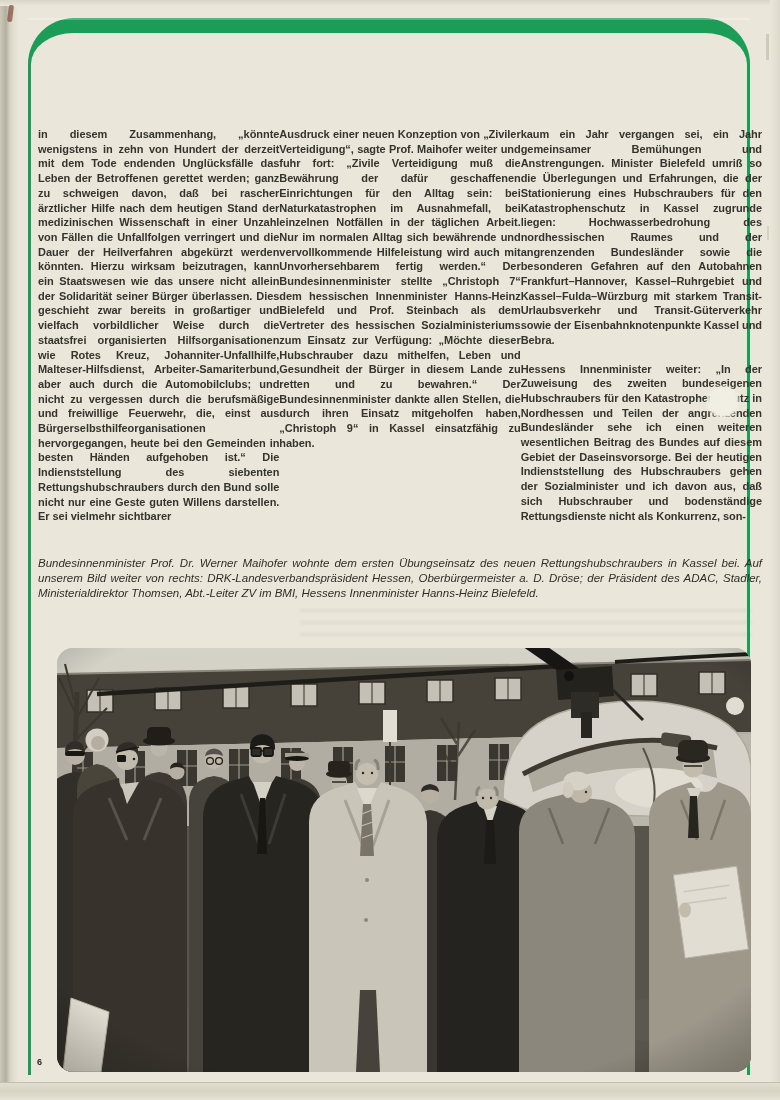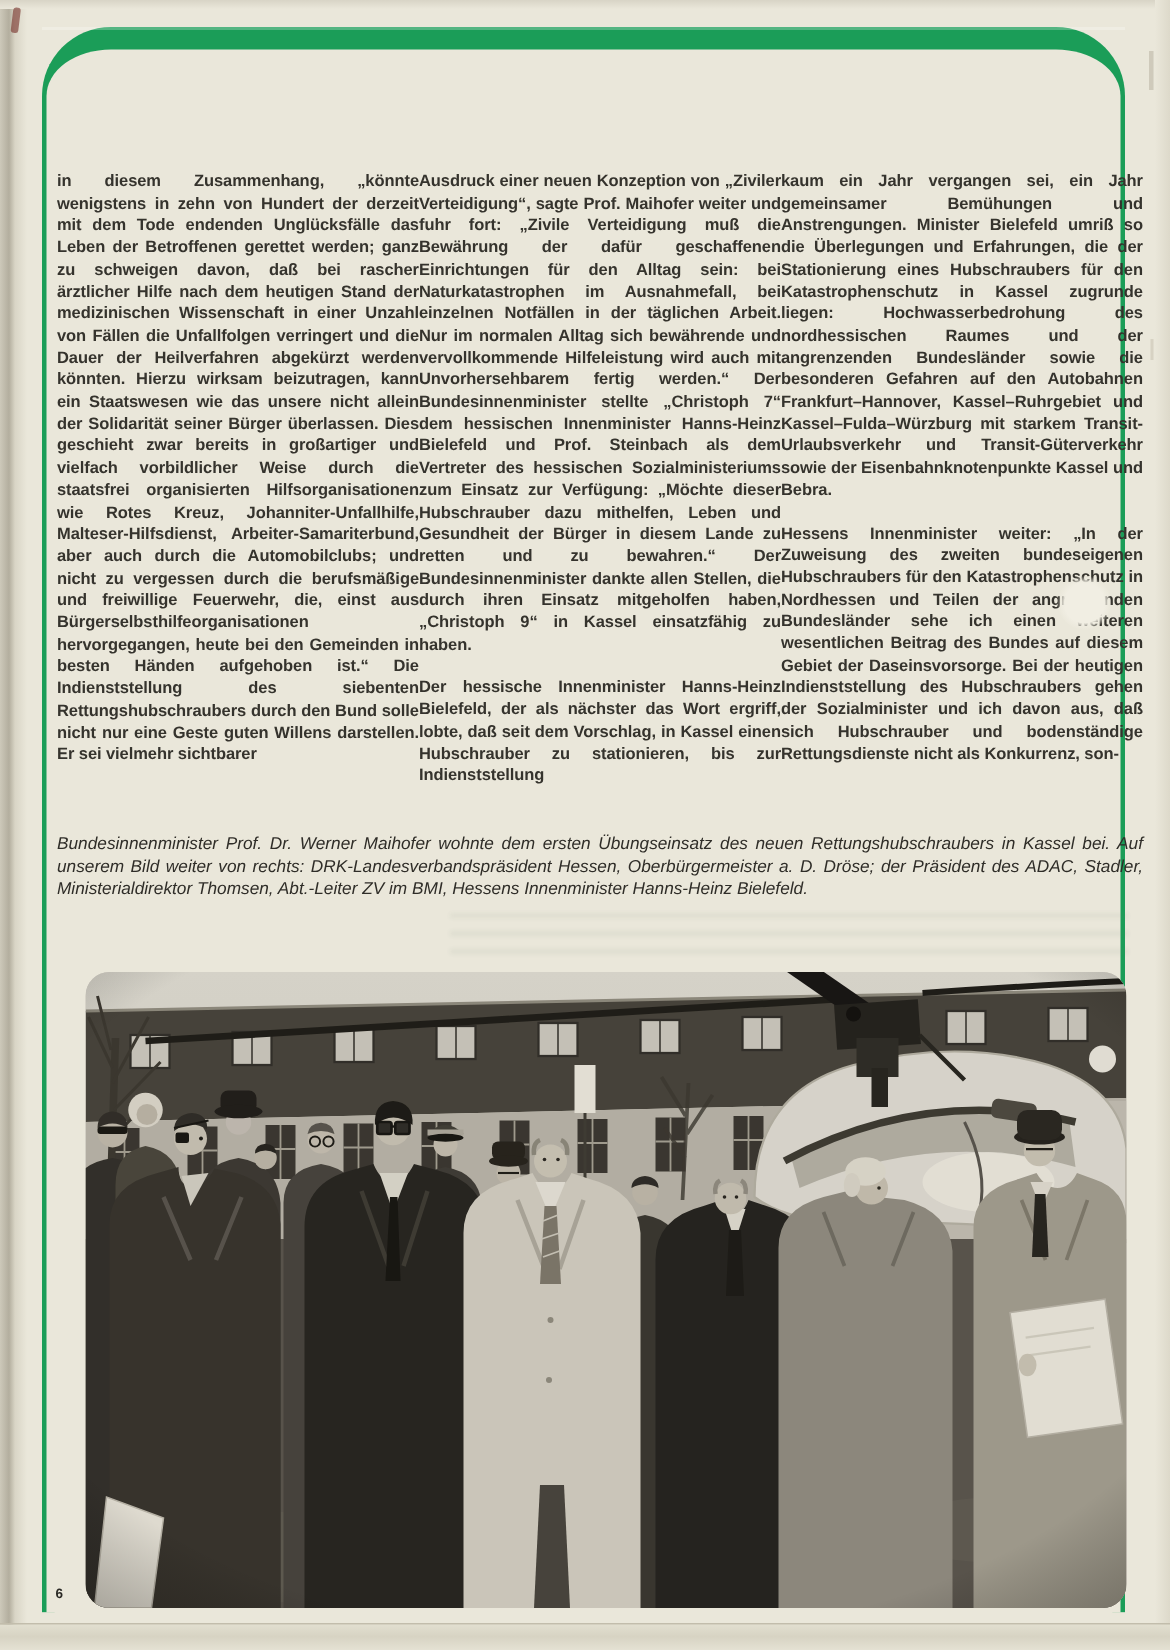--- a/index.html
+++ b/index.html
@@ -24,21 +24,21 @@
   .mark-right-2{position:absolute;left:767px;top:226px;width:2px;height:14px;background:#c3beac;opacity:.5;}
 
   
   .frame{position:absolute;left:28px;top:18px;width:722px;height:1057px;
     border-top:15px solid #1b9d58;border-left:3px solid #1b9d58;border-right:3px solid #1b9d58;
     border-bottom:none;border-radius:46px 46px 0 0;box-sizing:border-box;}
   .frame:after{content:"";position:absolute;left:-3px;right:-3px;top:-15px;height:2px;
     background:rgba(255,255,255,.25);}
 
   
-  .columns{position:absolute;left:38px;top:114px;width:724px;display:flex;}
+  .columns{position:absolute;left:38px;top:127px;width:724px;display:flex;}
   .col{flex:1;min-width:0;}
   .col p{
     margin:0;font-size:11px;line-height:14.7px;font-weight:bold;
     color:#35332d;text-align:justify;letter-spacing:-0.05px;
   }
   .col p + p{margin-top:14px;}
 
   
   .caption{position:absolute;left:38px;top:556px;width:724px;}
   .caption p{margin:0;font-size:11.5px;line-height:15px;font-style:italic;font-weight:normal;
@@ -72,21 +72,20 @@
 <div class="mark-right-2"></div>
 
 <div class="frame"></div>
 
 <div class="columns">
   <div class="col">
     <p>in diesem Zusammenhang, „könnte wenigstens in zehn von Hundert der derzeit mit dem Tode endenden Unglücksfälle das Leben der Betroffenen gerettet werden; ganz zu schweigen davon, daß bei rascher ärztlicher Hilfe nach dem heutigen Stand der medizinischen Wissenschaft in einer Unzahl von Fällen die Unfallfolgen verringert und die Dauer der Heilverfahren abgekürzt werden könnten. Hierzu wirksam beizutragen, kann ein Staatswesen wie das unsere nicht allein der Solidarität seiner Bürger überlassen. Dies geschieht zwar bereits in großartiger und vielfach vorbildlicher Weise durch die staatsfrei organisierten Hilfsorganisationen wie Rotes Kreuz, Johanniter-Unfallhilfe, Malteser-Hilfsdienst, Arbeiter-Samariterbund, aber auch durch die Automobilclubs; und nicht zu vergessen durch die berufsmäßige und freiwillige Feuerwehr, die, einst aus Bürgerselbsthilfeorganisationen hervorgegangen, heute bei den Gemeinden in besten Händen aufgehoben ist.“ Die Indienststellung des siebenten Rettungshubschraubers durch den Bund solle nicht nur eine Geste guten Willens darstellen. Er sei vielmehr sichtbarer</p>
   </div>
   <div class="col">
     <p>Ausdruck einer neuen Konzeption von „Ziviler Verteidigung“, sagte Prof. Maihofer weiter und fuhr fort: „Zivile Verteidigung muß die Bewährung der dafür geschaffenen Einrichtungen für den Alltag sein: bei Naturkatastrophen im Ausnahmefall, bei einzelnen Notfällen in der täglichen Arbeit. Nur im normalen Alltag sich bewährende und vervollkommende Hilfeleistung wird auch mit Unvorhersehbarem fertig werden.“ Der Bundesinnenminister stellte „Christoph 7“ dem hessischen Innenminister Hanns-Heinz Bielefeld und Prof. Steinbach als dem Vertreter des hessischen Sozialministeriums zum Einsatz zur Verfügung: „Möchte dieser Hubschrauber dazu mithelfen, Leben und Gesundheit der Bürger in diesem Lande zu retten und zu bewahren.“ Der Bundesinnenminister dankte allen Stellen, die durch ihren Einsatz mitgeholfen haben, „Christoph 9“ in Kassel einsatzfähig zu haben.</p>
-    <p>Der hessische Innenminister Hanns-Heinz Bielefeld, der als nächster das Wort ergriff, lobte, daß seit dem Vorschlag, in Kassel einen Hubschrauber zu stationieren, bis zur Indienststellung</p>
   </div>
   <div class="col">
     <p>kaum ein Jahr vergangen sei, ein Jahr gemeinsamer Bemühungen und Anstrengungen. Minister Bielefeld umriß so die Überlegungen und Erfahrungen, die der Stationierung eines Hubschraubers für den Katastrophenschutz in Kassel zugrunde liegen: Hochwasserbedrohung des nordhessischen Raumes und der angrenzenden Bundesländer sowie die besonderen Gefahren auf den Autobahnen Frankfurt–Hannover, Kassel–Ruhrgebiet und Kassel–Fulda–Würzburg mit starkem Transit-Urlaubsverkehr und Transit-Güterverkehr sowie der Eisenbahnknotenpunkte Kassel und Bebra.</p>
     <p>Hessens Innenminister weiter: „In der Zuweisung des zweiten bundeseigenen Hubschraubers für den Katastrophenschutz in Nordhessen und Teilen der angrenzenden Bundesländer sehe ich einen weiteren wesentlichen Beitrag des Bundes auf diesem Gebiet der Daseinsvorsorge. Bei der heutigen Indienststellung des Hubschraubers gehen der Sozialminister und ich davon aus, daß sich Hubschrauber und bodenständige Rettungsdienste nicht als Konkurrenz, son-</p>
   </div>
 </div>
 
 <div class="caption">
   <p>Bundesinnenminister Prof. Dr. Werner Maihofer wohnte dem ersten Übungseinsatz des neuen Rettungshubschraubers in Kassel bei. Auf unserem Bild weiter von rechts: DRK-Landesverbandspräsident Hessen, Oberbürgermeister a. D. Dröse; der Präsident des ADAC, Stadler, Ministerialdirektor Thomsen, Abt.-Leiter ZV im BMI, Hessens Innenminister Hanns-Heinz Bielefeld.</p>
 </div>

